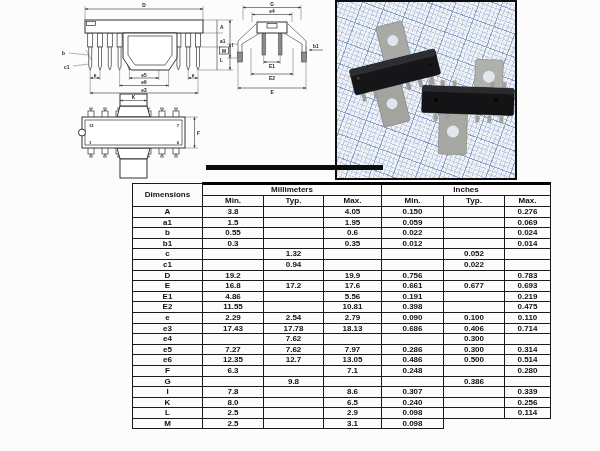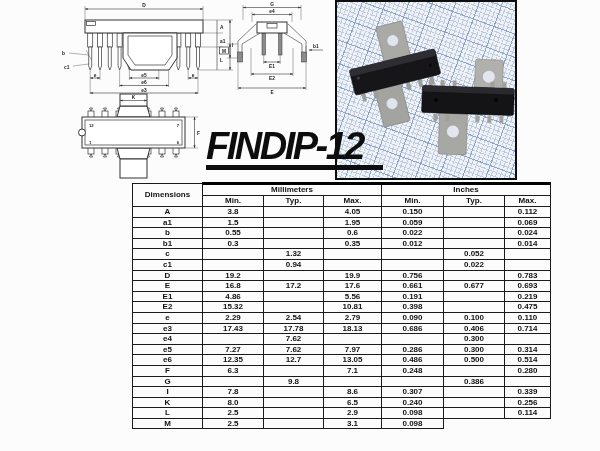--- a/index.html
+++ b/index.html
@@ -258,21 +258,20 @@
         <rect x="20" y="14" width="4" height="7" fill="#a0a09c"></rect>
         <rect x="32" y="14" width="4" height="7" fill="#a0a09c"></rect>
         <rect x="-46" y="-14" width="92" height="27" rx="2" fill="#141416" stroke="#000" stroke-width="0.5"></rect>
         <rect x="-46" y="-14" width="92" height="6" rx="2" fill="#2a2a2e"></rect>
         <circle cx="-32" cy="0" r="2" fill="#050505"></circle>
         <circle cx="28" cy="-2" r="2" fill="#050505"></circle>
       </g>
     </svg>
   </div>
 
-  <div class="title">FINDIP-12</div>
   <div class="title-underline"></div>
 
   <div class="table-wrap">
     <table>
       <colgroup>
         <col style="width:70px">
           <col style="width:61px">
           <col style="width:60px">
           <col style="width:58px">
         <col style="width:62px">
@@ -295,21 +294,21 @@
         </tr>
       </thead>
       <tbody>
           <tr>
             <td>A</td>
             <td>3.8</td>
             <td></td>
             <td>4.05</td>
             <td>0.150</td>
             <td></td>
-            <td>0.112</td>
+            <td>0.276</td>
           </tr>
           <tr>
             <td>a1</td>
             <td>1.5</td>
             <td></td>
             <td>1.95</td>
             <td>0.059</td>
             <td></td>
             <td>0.069</td>
           </tr>
@@ -371,21 +370,21 @@
             <td>E1</td>
             <td>4.86</td>
             <td></td>
             <td>5.56</td>
             <td>0.191</td>
             <td></td>
             <td>0.219</td>
           </tr>
           <tr>
             <td>E2</td>
-            <td>15.32</td>
+            <td>11.55</td>
             <td></td>
             <td>10.81</td>
             <td>0.398</td>
             <td></td>
             <td>0.475</td>
           </tr>
           <tr>
             <td>e</td>
             <td>2.29</td>
             <td>2.54</td>

